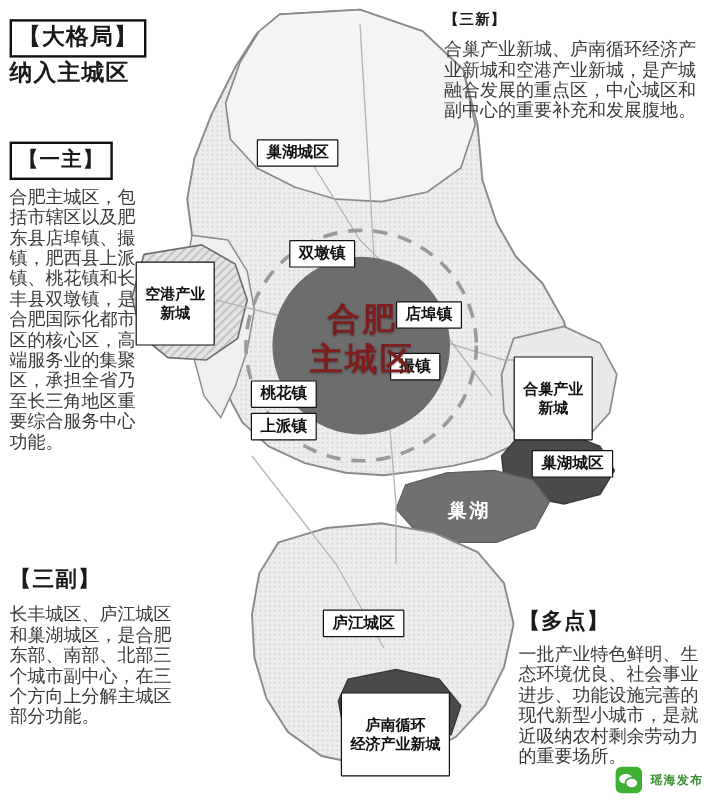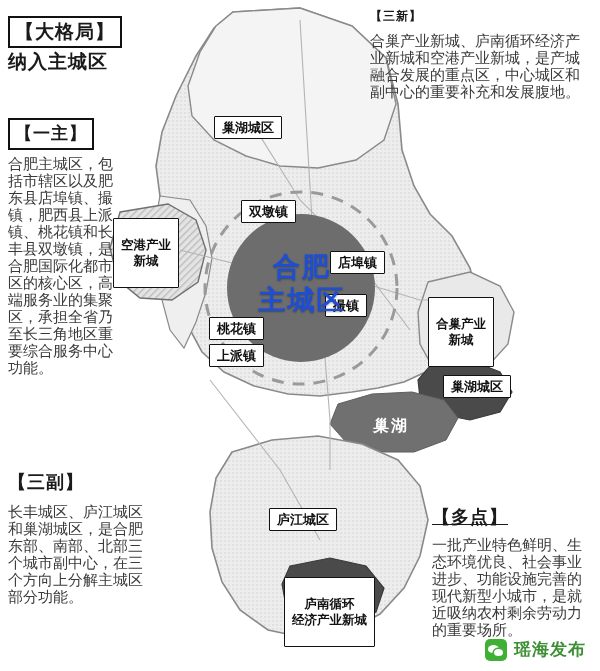--- a/index.html
+++ b/index.html
@@ -75,21 +75,21 @@
     line-height: 17px;
     border-radius: 1px;
   }
   .maplabel.two-line {
     line-height: 16px;
     font-size: 12.5px;
     padding: 18px 7px;
   }
   .core-title {
     position: absolute;
-    color: #1d4ed8;
+    color: #7f1d1d;
     font-family: "DejaVu Sans", "Liberation Sans", sans-serif;
     font-weight: bold;
     font-size: 27px;
     line-height: 33px;
     text-align: center;
     letter-spacing: 2px;
     white-space: nowrap;
     text-shadow: 0 1px 2px rgba(0,0,0,.35);
   }
   .lake-label {
@@ -129,21 +129,21 @@
     content: "";
     position: absolute;
     left: 9px; top: 10px;
     width: 9px; height: 7px;
     background: #fff;
     border-radius: 50%;
     box-shadow: 0 0 0 1.5px #3eb135;
   }
   .footer-text {
     font-family: Liberation Sans, sans-serif;
-    font-size: 17px;
+    font-size: 10px;
     color: #3c8f33;
     font-weight: bold;
     letter-spacing: 1px;
   }
 </style>
 </head>
 <body>
 
 <div id="root">
 
@@ -218,21 +218,21 @@
     <div class="headline" style="font-size:12px;">【三新】</div>
     <div class="body" style="margin-top:8px;">合巢产业新城、庐南循环经济产业新城和空港产业新城，是产城融合发展的重点区，中心城区和副中心的重要补充和发展腹地。</div>
   </div>
 
   <div class="callout" style="left:8px; top:470px; width:142px;">
     <div class="headline" style="font-size:18px;">【三副】</div>
     <div class="body" style="margin-top:10px;">长丰城区、庐江城区和巢湖城区，是合肥东部、南部、北部三个城市副中心，在三个方向上分解主城区部分功能。</div>
   </div>
 
   <div class="callout" style="left:432px; top:505px; width:160px;">
-    <div class="headline" style="font-size:18px;text-decoration:underline;">【多点】</div>
+    <div class="headline" style="font-size:18px;">【多点】</div>
     <div class="body" style="margin-top:8px;">一批产业特色鲜明、生态环境优良、社会事业进步、功能设施完善的现代新型小城市，是就近吸纳农村剩余劳动力的重要场所。</div>
   </div>
 
   <div class="maplabel" style="left:214px; top:116px;">巢湖城区</div>
 
   <div class="maplabel two-line" style="left:113px; top:218px; white-space:pre-line;">空港产业
 新城</div>
 
   <div class="maplabel" style="left:241px; top:200px;">双墩镇</div>
 

